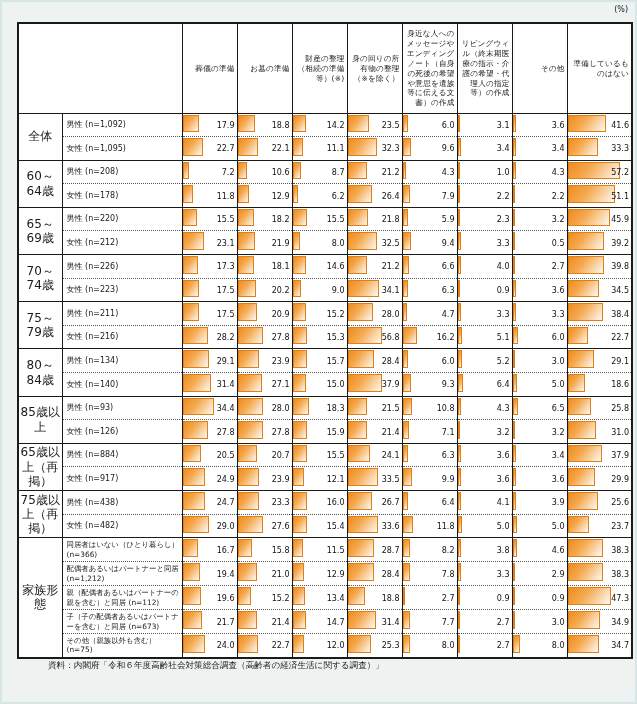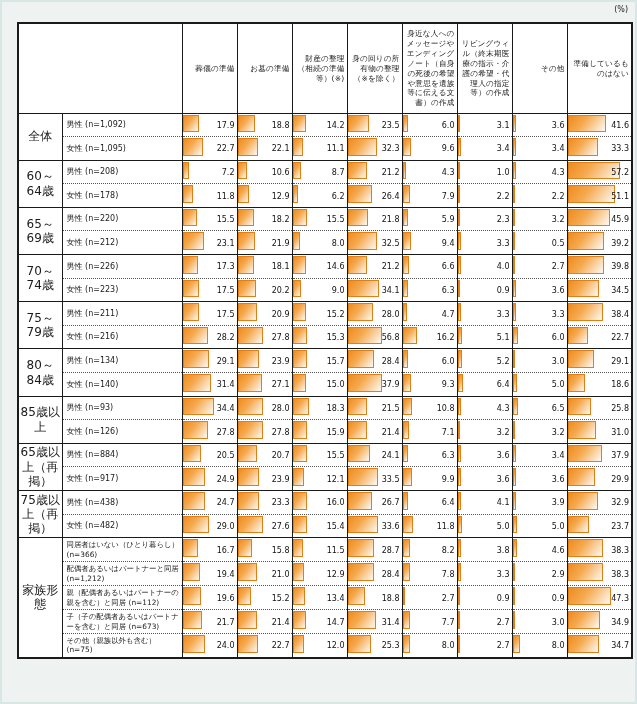--- a/index.html
+++ b/index.html
@@ -712,21 +712,21 @@
         <td class="data-cell">
           <div class="bar" style="width: 3.772px; background: linear-gradient(128deg, rgb(238, 140, 32) 0%, rgb(245, 169, 79) 40%, rgb(253, 243, 230) 95%);"></div>
           <span class="val">4.1</span>
         </td>
         <td class="data-cell">
           <div class="bar" style="width: 3.588px; background: linear-gradient(128deg, rgb(238, 140, 32) 0%, rgb(245, 169, 79) 40%, rgb(253, 243, 230) 95%);"></div>
           <span class="val">3.9</span>
         </td>
         <td class="data-cell">
           <div class="bar" style="width: 30.268px; background: linear-gradient(128deg, rgb(238, 140, 32) 0%, rgb(245, 169, 79) 40%, rgb(253, 243, 230) 95%);"></div>
-          <span class="val">32.9</span>
+          <span class="val">25.6</span>
         </td>
       </tr>
       <tr class="row-dotted">
         <th class="sub-label">女性 (n=482)</th>
         <td class="data-cell">
           <div class="bar" style="width: 26.68px; background: linear-gradient(128deg, rgb(238, 140, 32) 0%, rgb(245, 169, 79) 40%, rgb(253, 243, 230) 95%);"></div>
           <span class="val">29.0</span>
         </td>
         <td class="data-cell">
           <div class="bar" style="width: 25.392px; background: linear-gradient(128deg, rgb(238, 140, 32) 0%, rgb(245, 169, 79) 40%, rgb(253, 243, 230) 95%);"></div>
@@ -930,13 +930,14 @@
         </td>
         <td class="data-cell">
           <div class="bar" style="width: 31.924px; background: linear-gradient(128deg, rgb(238, 140, 32) 0%, rgb(245, 169, 79) 40%, rgb(253, 243, 230) 95%);"></div>
           <span class="val">34.7</span>
         </td>
       </tr>
     </tbody>
 </table>
 
 <div class="footer">
+  <div>資料：内閣府「令和６年度高齢社会対策総合調査（高齢者の経済生活に関する調査）」</div>
 </div>
 
 </body></html>

